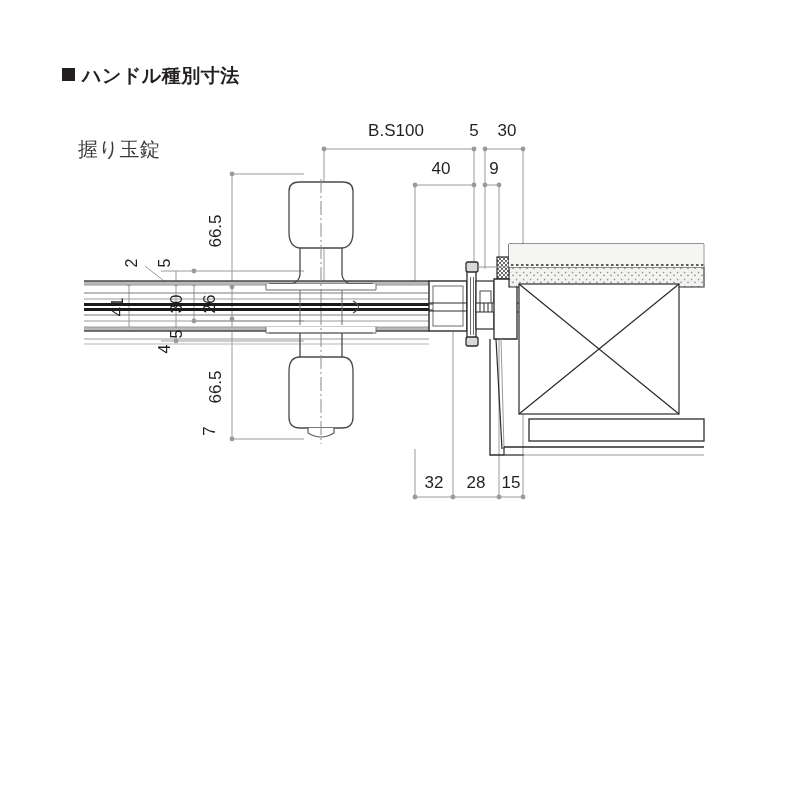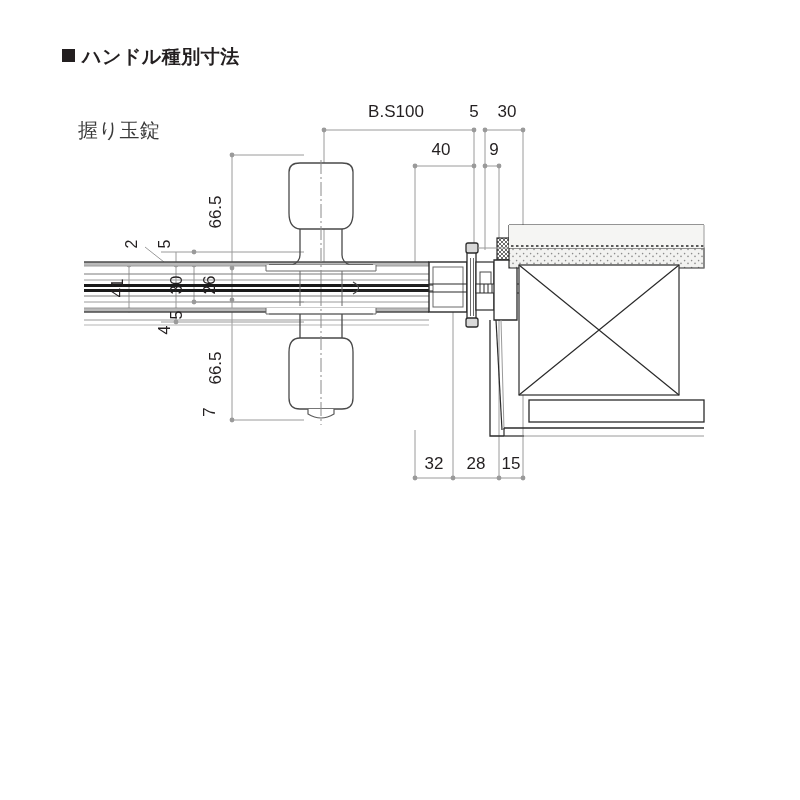--- a/index.html
+++ b/index.html
@@ -1,21 +1,21 @@
 <!DOCTYPE html>
 <html><head>
 <meta charset="utf-8">
 <style>
   html,body{margin:0;padding:0;}
   body{
     width:800px;height:800px;background:#ffffff;
     font-family:"Liberation Sans","DejaVu Sans",sans-serif;
     color:#231f20;overflow:hidden;position:relative;
   }
-  #root{position:absolute;inset:0;}
+  #root{position:absolute;inset:0;margin-top:19px;}
 
   
   .title{
     position:absolute;left:62px;top:44px;
     font-size:19px;font-weight:700;letter-spacing:.5px;
     color:#231f20;white-space:nowrap;
   }
   .title .sq{display:inline-block;width:13px;height:13px;background:#231f20;margin-right:7px;vertical-align:1px;}
   .subtitle{
     position:absolute;left:78px;top:117px;

